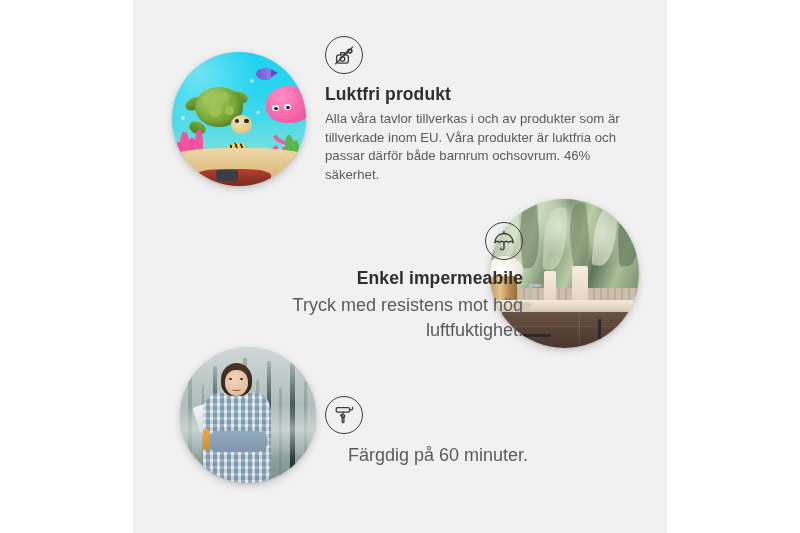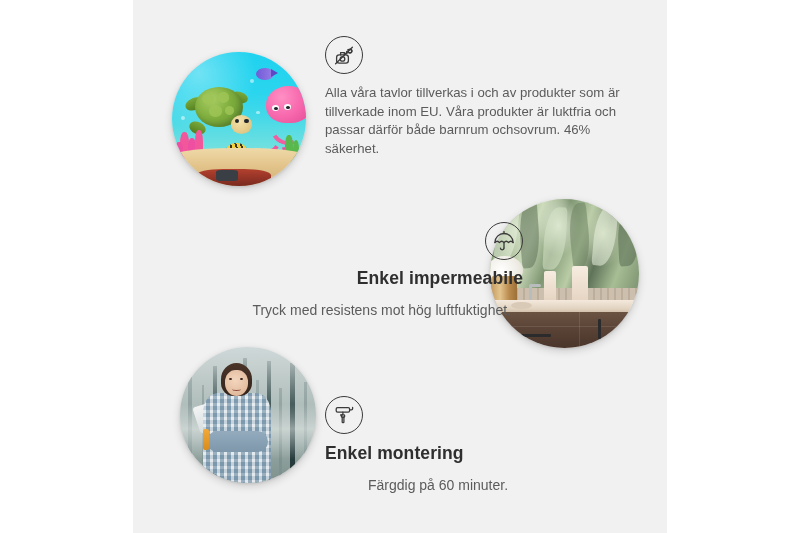--- a/index.html
+++ b/index.html
@@ -217,24 +217,24 @@
     margin: 0;
     line-height: 1.2;
   }
   .f-body {
     font-size: 13.2px;
     color: #5b5b5b;
     line-height: 1.42;
     margin: 0;
   }
   .f-sub {
-    font-size: 14px;
+    font-size: 18px;
     color: #5b5b5b;
     line-height: 1.4;
-    margin: 12px;
+    margin: 0;
   }
 
   
   #feature-odour { left: 192px; top: 36px; width: 300px; text-align: left; }
   #feature-odour .icon-circle { margin-bottom: 10px; }
   #feature-odour .f-title { margin-bottom: 5px; }
 
   
   #feature-water { left: 60px; top: 222px; width: 330px; text-align: right; }
   #feature-water .icon-row { display:flex; justify-content:flex-end; margin-bottom: 8px; }
@@ -307,20 +307,21 @@
           <path d="M7.2 20.2h6.6a2.6 2.6 0 0 0 2.6-2.6v-3.1a2.6 2.6 0 0 0-2.6-2.6H7.2a2.6 2.6 0 0 0-2.6 2.6v3.1a2.6 2.6 0 0 0 2.6 2.6z"></path>
           <path d="M8.6 11.9V9.6h3.8v2.3"></path>
           <path d="M12.4 10.5h2.3"></path>
           <path d="M14.7 10.5v-2"></path>
           <path d="M15.9 6.6h2.6a1.5 1.5 0 0 1 1.5 1.5v0a1.5 1.5 0 0 1-1.5 1.5h-1"></path>
           <circle cx="17.9" cy="8.1" r="1.9"></circle>
           <circle cx="10.5" cy="15.9" r="2.3"></circle>
           <line x1="3.6" y1="20.8" x2="20.4" y2="4.2"></line>
         </svg>
       </div>
+      <div class="f-title">Luktfri produkt</div>
       <div class="f-body">Alla våra tavlor tillverkas i och av produkter som är tillverkade inom EU. Våra produkter är luktfria och passar därför både barnrum ochsovrum. 46% säkerhet.</div>
     </div>
 
     <div class="photo-circle" id="photo-bath">
       <div class="photo-inner">
         <div class="bath-wall">
           <div class="leaf" style="left:4%;top:6%;width:14%;height:62%;background:#e6eedb;transform:rotate(6deg);"></div>
           <div class="leaf" style="left:20%;top:2%;width:13%;height:70%;background:#5e7357;transform:rotate(-4deg);"></div>
           <div class="leaf" style="left:36%;top:8%;width:15%;height:66%;background:#d6e3c6;transform:rotate(3deg);"></div>
           <div class="leaf" style="left:54%;top:4%;width:13%;height:68%;background:#6d8363;transform:rotate(-6deg);"></div>
@@ -390,18 +391,17 @@
     <div class="feature" id="feature-mount">
       <div class="icon-circle">
         <svg width="24" height="24" viewBox="0 0 24 24" fill="none" stroke="#3b3b3b" stroke-width="1.3" stroke-linecap="round" stroke-linejoin="round">
           <rect x="4.2" y="4.6" width="13.4" height="4.6" rx="1.4"></rect>
           <path d="M17.6 6.9h1.9a1.1 1.1 0 0 0 1.1-1.1V4.4"></path>
           <path d="M10.9 9.2v1.7a1.1 1.1 0 0 1-1.1 1.1H8.6"></path>
           <rect x="9.4" y="11.9" width="3.2" height="2.2" rx="0.6"></rect>
           <rect x="10.2" y="14.1" width="1.7" height="5.6" rx="0.6"></rect>
         </svg>
       </div>
-      <div class="f-title">Enkel montering</div>
       <div class="f-sub">Färgdig på 60 minuter.</div>
     </div>
 
   </div>
 </div>
 
 </body></html>

